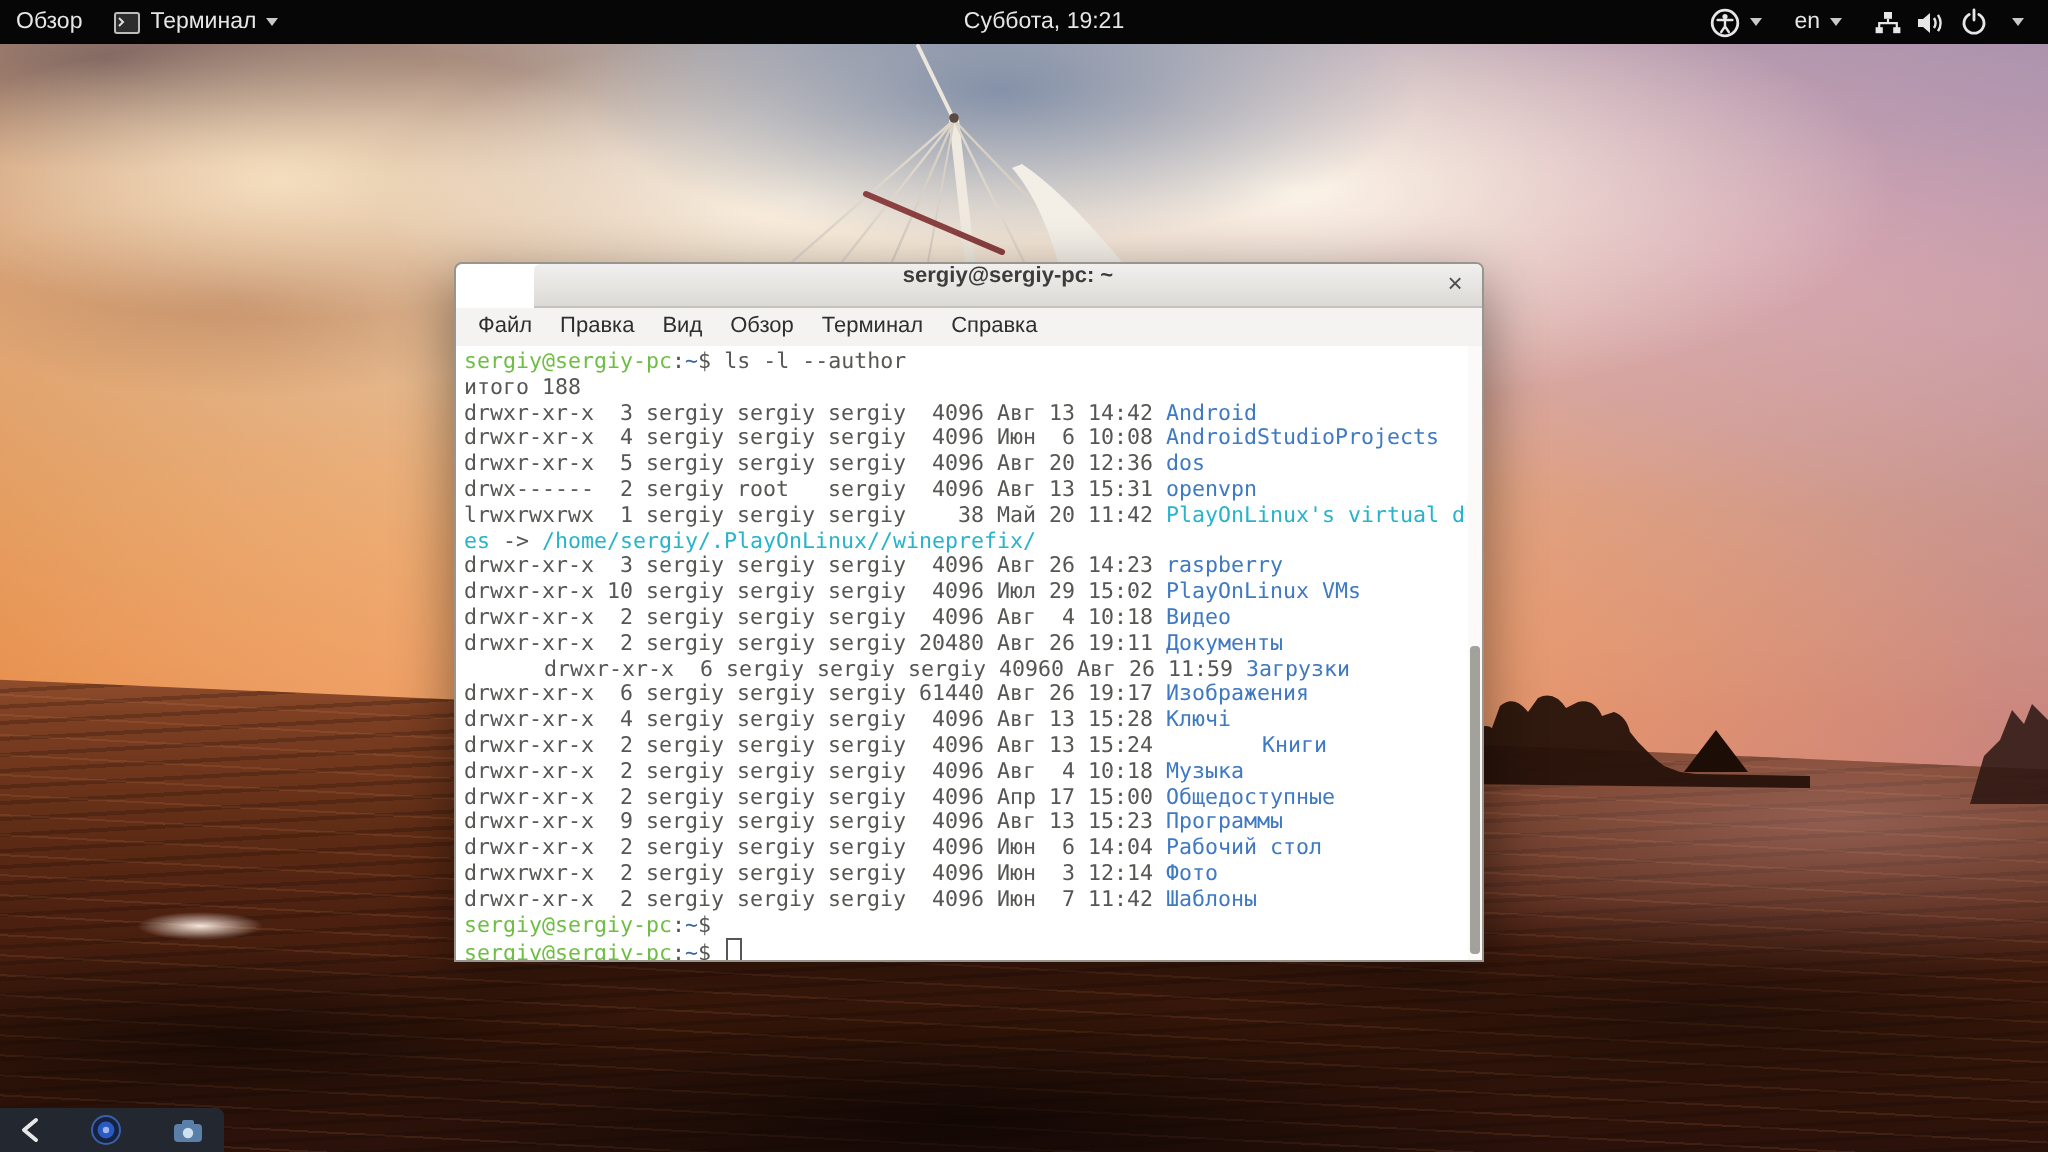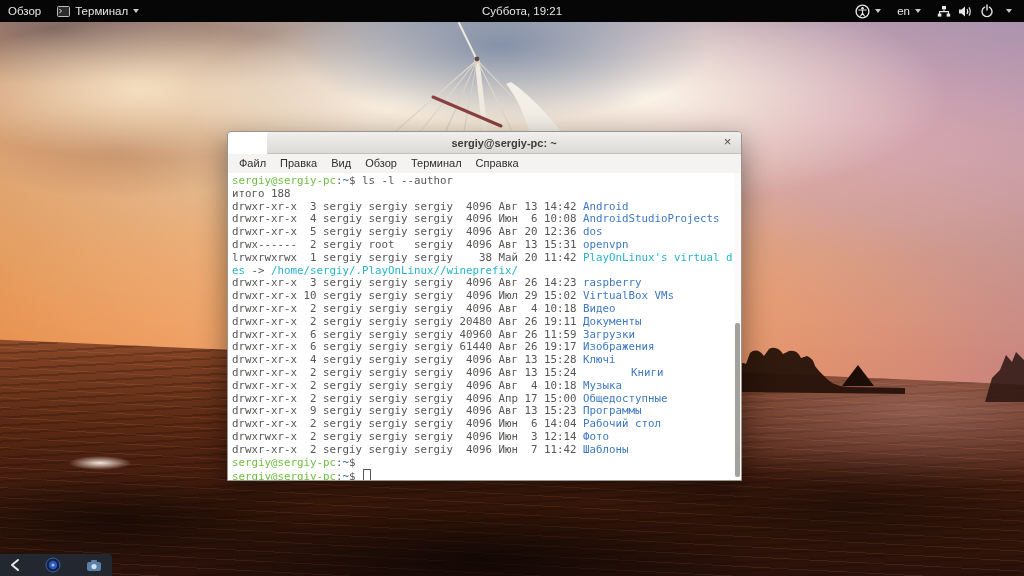--- a/index.html
+++ b/index.html
@@ -47,21 +47,21 @@
   .tb-right{margin-left:auto;display:flex;align-items:center;height:22px;padding-right:4px;}
   .caret{width:0;height:0;border-left:3.5px solid transparent;border-right:3.5px solid transparent;
     border-top:4px solid #c9c9c9;display:inline-block;margin-left:5px;}
   .tb-icon{display:inline-flex;align-items:center;margin-right:5px;}
 
   
   .term-window{position:absolute;left:227px;top:131px;width:515px;height:350px;z-index:5;
     background:#fff;border:1px solid #98958f;border-radius:4px 4px 0 0;
     box-shadow:0 10px 30px rgba(0,0,0,.45);display:flex;flex-direction:column;box-sizing:border-box;}
   .term-titlebar{height:21px;flex:0 0 21px;background:linear-gradient(#f1f0ee,#dcdad6);
-    border-bottom:1px solid #c4c1bb;display:flex;align-items:center;position:relative;border-radius:3px 3px 0 0;margin-left:39px;}
+    border-bottom:1px solid #c4c1bb;display:flex;align-items:flex-start;position:relative;border-radius:3px 3px 0 0;margin-left:39px;}
   .term-title{flex:1;text-align:center;font-size:11px;font-weight:bold;color:#3c3c3c;}
   .term-close{position:absolute;right:5px;top:2px;width:17px;height:17px;text-align:center;
     line-height:16px;color:#4f4f4f;font-size:13px;border-radius:3px;cursor:default;}
   .term-menubar{height:19px;flex:0 0 19px;background:#f4f3f1;display:flex;align-items:center;
     padding-left:4px;font-size:11px;color:#2e2e2e;}
   .menu-item{padding:0 7px;height:19px;line-height:19px;}
   .term-body{flex:1;position:relative;background:#fff;overflow:hidden;padding:2px 0 0 4px;}
   .tline{font-family:"DejaVu Sans Mono",monospace;font-size:10.8px;line-height:12.8px;
     white-space:pre;color:#555753;}
   .cursor{display:inline-block;width:6px;height:10px;border:1px solid #555753;
@@ -190,24 +190,24 @@
       <div>
           <div class="tline"><span style="color: rgb(111, 190, 68);">sergiy@sergiy-pc</span><span style="color: rgb(85, 87, 83);">:</span><span style="color: rgb(52, 101, 164);">~</span><span style="color: rgb(85, 87, 83);">$ </span><span style="color: rgb(85, 87, 83);">ls -l --author</span></div>
           <div class="tline"><span style="color: rgb(85, 87, 83);">итого 188</span></div>
           <div class="tline"><span style="color: rgb(85, 87, 83);">drwxr-xr-x  3 sergiy sergiy sergiy  4096 Авг 13 14:42 </span><span style="color: rgb(62, 121, 194);">Android</span></div>
           <div class="tline"><span style="color: rgb(85, 87, 83);">drwxr-xr-x  4 sergiy sergiy sergiy  4096 Июн  6 10:08 </span><span style="color: rgb(62, 121, 194);">AndroidStudioProjects</span></div>
           <div class="tline"><span style="color: rgb(85, 87, 83);">drwxr-xr-x  5 sergiy sergiy sergiy  4096 Авг 20 12:36 </span><span style="color: rgb(62, 121, 194);">dos</span></div>
           <div class="tline"><span style="color: rgb(85, 87, 83);">drwx------  2 sergiy root   sergiy  4096 Авг 13 15:31 </span><span style="color: rgb(62, 121, 194);">openvpn</span></div>
           <div class="tline"><span style="color: rgb(85, 87, 83);">lrwxrwxrwx  1 sergiy sergiy sergiy    38 Май 20 11:42 </span><span style="color: rgb(39, 179, 204);">PlayOnLinux's virtual driv</span></div>
           <div class="tline"><span style="color: rgb(39, 179, 204);">es</span><span style="color: rgb(85, 87, 83);"> -&gt; </span><span style="color: rgb(39, 179, 204);">/home/sergiy/.PlayOnLinux//wineprefix/</span></div>
           <div class="tline"><span style="color: rgb(85, 87, 83);">drwxr-xr-x  3 sergiy sergiy sergiy  4096 Авг 26 14:23 </span><span style="color: rgb(62, 121, 194);">raspberry</span></div>
-          <div class="tline"><span style="color: rgb(85, 87, 83);">drwxr-xr-x 10 sergiy sergiy sergiy  4096 Июл 29 15:02 </span><span style="color: rgb(62, 121, 194);">VirtualBox VMs</span></div>
+          <div class="tline"><span style="color: rgb(85, 87, 83);">drwxr-xr-x 10 sergiy sergiy sergiy  4096 Июл 29 15:02 </span><span style="color: rgb(62, 121, 194);">PlayOnLinux VMs</span></div>
           <div class="tline"><span style="color: rgb(85, 87, 83);">drwxr-xr-x  2 sergiy sergiy sergiy  4096 Авг  4 10:18 </span><span style="color: rgb(62, 121, 194);">Видео</span></div>
           <div class="tline"><span style="color: rgb(85, 87, 83);">drwxr-xr-x  2 sergiy sergiy sergiy 20480 Авг 26 19:11 </span><span style="color: rgb(62, 121, 194);">Документы</span></div>
-          <div class="tline"><span style="color: rgb(85, 87, 83);">drwxr-xr-x  6 sergiy sergiy sergiy 40960 Авг 26 11:59 </span><span style="color: rgb(62, 121, 194);">Загрузки</span></div>
+          <div class="tline"><span style="color: rgb(85, 87, 83); margin-left: 40px;">drwxr-xr-x  6 sergiy sergiy sergiy 40960 Авг 26 11:59 </span><span style="color: rgb(62, 121, 194);">Загрузки</span></div>
           <div class="tline"><span style="color: rgb(85, 87, 83);">drwxr-xr-x  6 sergiy sergiy sergiy 61440 Авг 26 19:17 </span><span style="color: rgb(62, 121, 194);">Изображения</span></div>
           <div class="tline"><span style="color: rgb(85, 87, 83);">drwxr-xr-x  4 sergiy sergiy sergiy  4096 Авг 13 15:28 </span><span style="color: rgb(62, 121, 194);">Ключі</span></div>
           <div class="tline"><span style="color: rgb(85, 87, 83);">drwxr-xr-x  2 sergiy sergiy sergiy  4096 Авг 13 15:24 </span><span style="color: rgb(62, 121, 194); margin-left: 48px;">Книги</span></div>
           <div class="tline"><span style="color: rgb(85, 87, 83);">drwxr-xr-x  2 sergiy sergiy sergiy  4096 Авг  4 10:18 </span><span style="color: rgb(62, 121, 194);">Музыка</span></div>
           <div class="tline"><span style="color: rgb(85, 87, 83);">drwxr-xr-x  2 sergiy sergiy sergiy  4096 Апр 17 15:00 </span><span style="color: rgb(62, 121, 194);">Общедоступные</span></div>
           <div class="tline"><span style="color: rgb(85, 87, 83);">drwxr-xr-x  9 sergiy sergiy sergiy  4096 Авг 13 15:23 </span><span style="color: rgb(62, 121, 194);">Программы</span></div>
           <div class="tline"><span style="color: rgb(85, 87, 83);">drwxr-xr-x  2 sergiy sergiy sergiy  4096 Июн  6 14:04 </span><span style="color: rgb(62, 121, 194);">Рабочий стол</span></div>
           <div class="tline"><span style="color: rgb(85, 87, 83);">drwxrwxr-x  2 sergiy sergiy sergiy  4096 Июн  3 12:14 </span><span style="color: rgb(62, 121, 194);">Фото</span></div>
           <div class="tline"><span style="color: rgb(85, 87, 83);">drwxr-xr-x  2 sergiy sergiy sergiy  4096 Июн  7 11:42 </span><span style="color: rgb(62, 121, 194);">Шаблоны</span></div>
           <div class="tline"><span style="color: rgb(111, 190, 68);">sergiy@sergiy-pc</span><span style="color: rgb(85, 87, 83);">:</span><span style="color: rgb(52, 101, 164);">~</span><span style="color: rgb(85, 87, 83);">$ </span></div>

